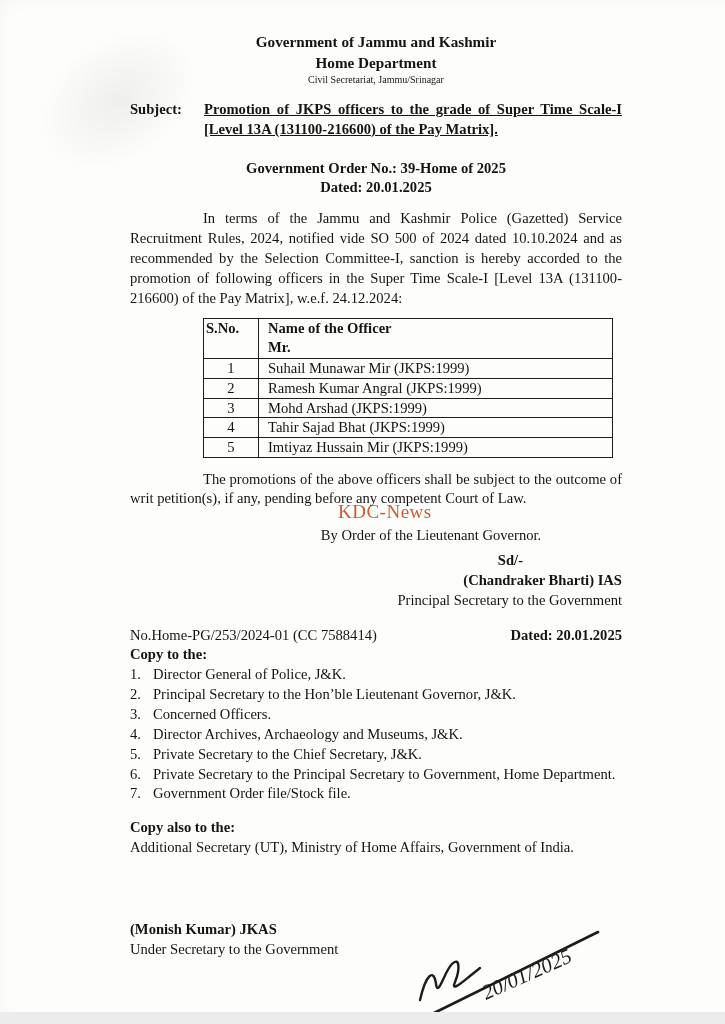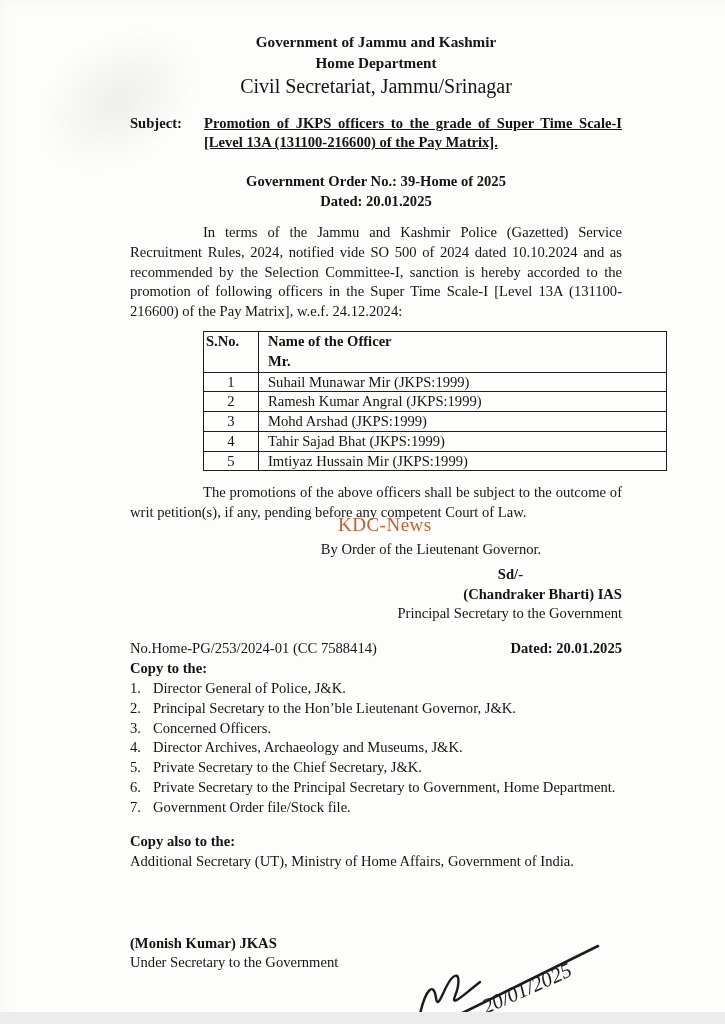--- a/index.html
+++ b/index.html
@@ -34,39 +34,39 @@
   .doc {
     position: absolute;
     left: 130px;
     top: 32px;
     width: 492px;
     font-size: 14.6px;
     line-height: 1.36;
   }
   .center { text-align: center; }
   .header-line { font-weight: bold; font-size: 15.2px; }
-  .header-line.regular { font-weight: normal; font-size: 20px; }
+  .header-line.regular { font-weight: normal; font-size: 10px; }
 
   .label-row { display: flex; margin-top: 13px; }
   .label-col { width: 74px; flex: 0 0 74px; font-weight: bold; }
   .label-body { flex: 1; }
   .subject-body { font-weight: bold; text-decoration: underline; }
   .justify-last { text-align: justify; text-align-last: justify; }
 
   .order-heading { margin-top: 19px; font-weight: bold; }
 
   .body-para {
     margin-top: 11px;
     text-align: justify;
     text-indent: 73px;
   }
 
   table.officers {
     margin: 9px 0 0 73px;
-    width: 464px;
+    width: 410px;
     border-collapse: collapse;
   }
   table.officers td, table.officers th {
     border: 1.6px solid #1d1d1d;
     padding: 0 2px;
     font-size: 14.6px;
     vertical-align: top;
   }
   table.officers th { text-align: left; font-weight: bold; }
   .col-sno { width: 50px; text-align: center; }

